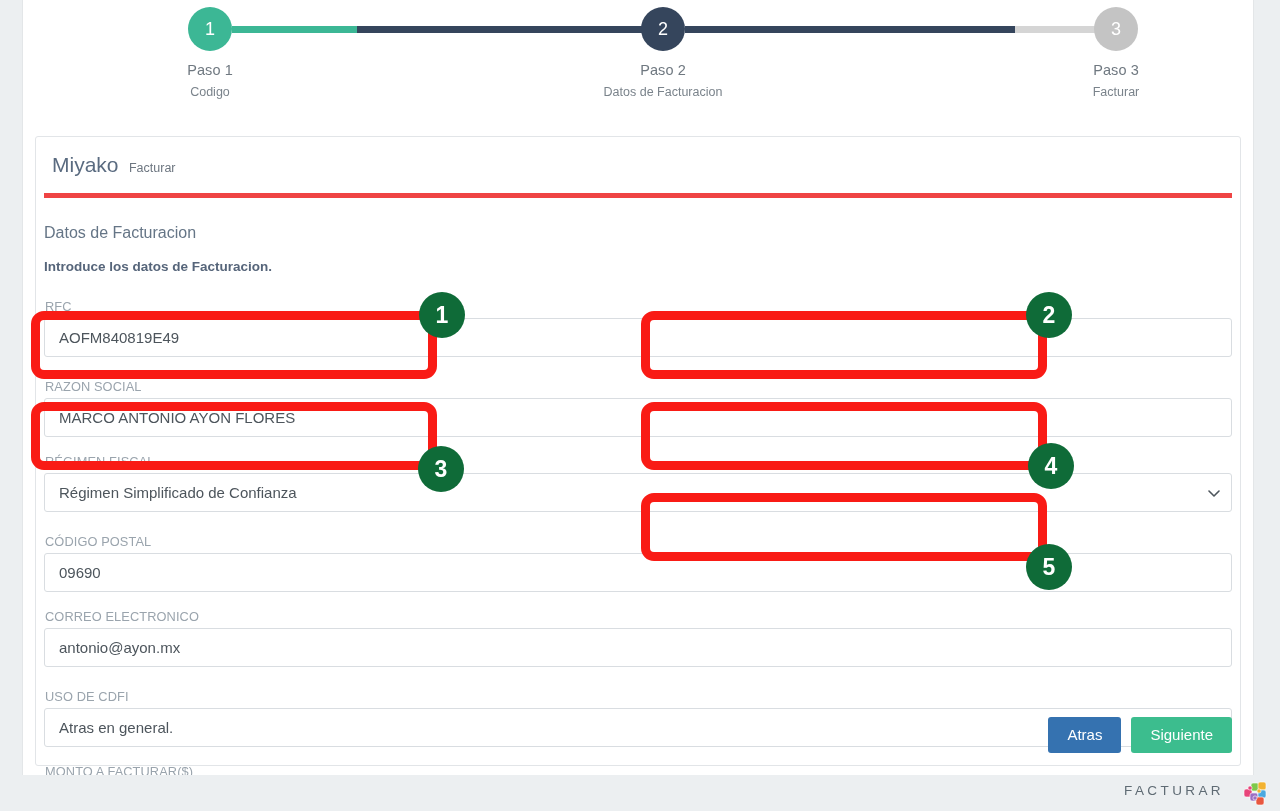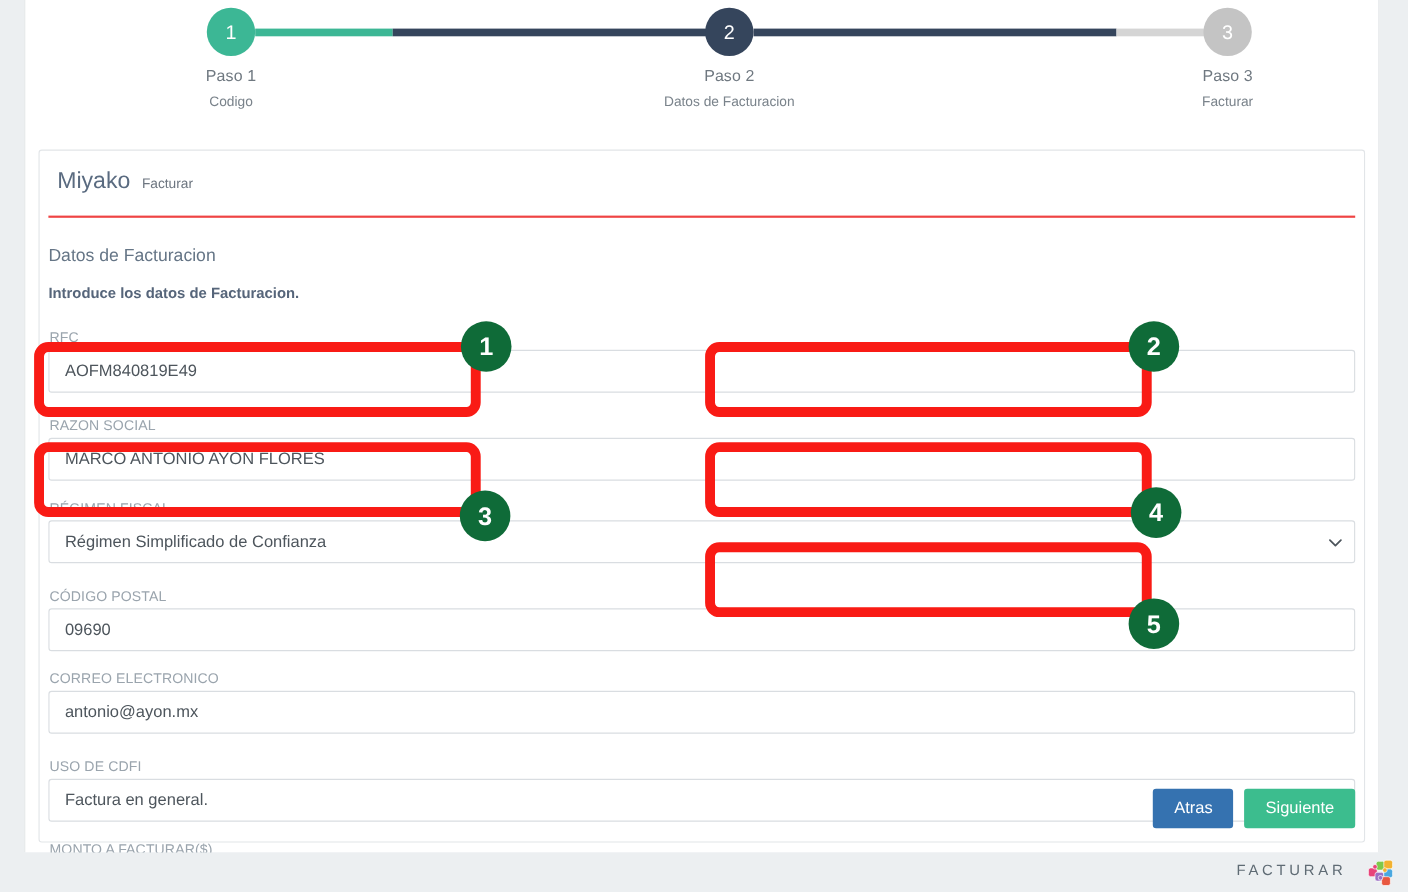--- a/index.html
+++ b/index.html
@@ -50,21 +50,21 @@
   
   .card {
     position: absolute; left: 35px; top: 136px;
     width: 1206px; height: 630px;
     background: #ffffff;
     border: 1px solid #e2e5e8;
     border-radius: 3px;
   }
   .card-head {
     height: 61px; padding: 16px 0 0 8px;
-    border-bottom: 2px solid #ef4444; margin: 0 8px;
+    border-bottom: 5px solid #ef4444; margin: 0 8px;
   }
   .brand { font-size: 21px; color: #5a6b80; display: inline-block; vertical-align: baseline; }
   .brand-sub { font-size: 12.5px; color: #6d7680; display: inline-block; margin-left: 6px; }
 
   .card-body { padding: 26px 8px 0 8px; }
   .sect-title { font-size: 16px; color: #657586; margin: 0 0 17px 0; }
   .sect-desc { font-size: 13.5px; color: #56657a; font-weight: bold; margin: 0 0 25px 0; }
 
   
   .row { display: flex; gap: 22px; margin-bottom: 17px; flex-direction: column; }
@@ -204,21 +204,21 @@
         </div>
       </div>
 
       <div class="row">
         <div class="fg">
           <span class="lbl">CORREO ELECTRONICO</span>
           <div class="ctl">antonio@ayon.mx</div>
         </div>
         <div class="fg sel">
           <span class="lbl">USO DE CDFI</span>
-          <div class="ctl">Factura en general.</div>
+          <div class="ctl">Atras en general.</div>
           <span class="chev" style="top:calc(50% + 10px);">
             <svg viewBox="0 0 12 12" width="12" height="12">
                 <path d="M1 3.5 L6 8.5 L11 3.5" fill="none" stroke="#4d555c" stroke-width="1.6" stroke-linecap="round" stroke-linejoin="round"></path>
               </svg>
           </span>
         </div>
       </div>
 
       <div class="row">
         <div class="fg full">

